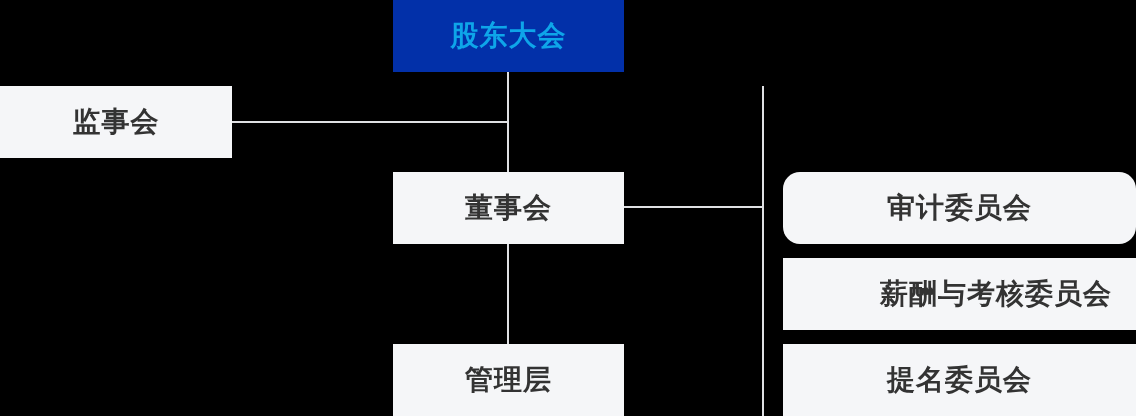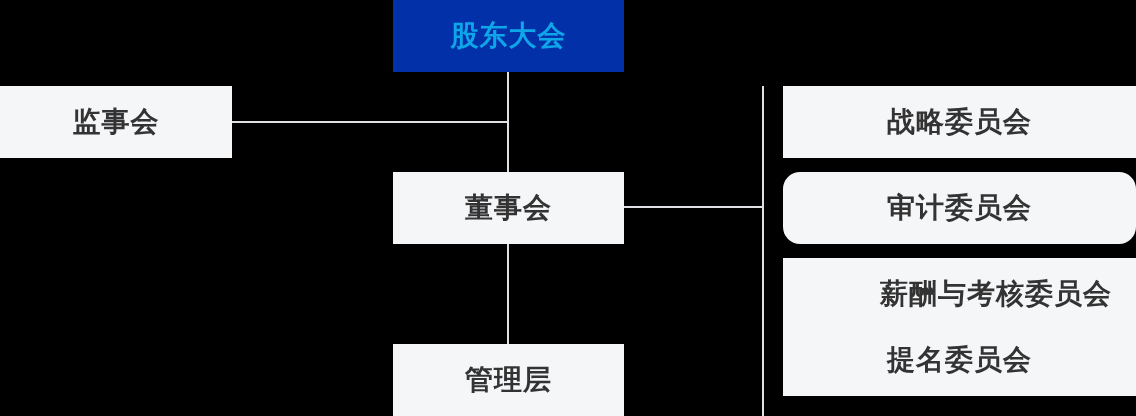--- a/index.html
+++ b/index.html
@@ -39,21 +39,21 @@
   }
 
   
   .n-shareholders { left: 393px; top: 0;     width: 231px; height: 72px; }
   .n-supervisors  { left: 0;     top: 86px;  width: 232px; height: 72px; }
   .n-board        { left: 393px; top: 172px; width: 231px; height: 72px; }
   .n-management   { left: 393px; top: 344px; width: 231px; height: 72px; }
   .n-committee-0  { left: 783px; top: 86px;  width: 353px; height: 72px; }
   .n-committee-1  { left: 783px; top: 172px; width: 353px; height: 72px; border-radius: 17px; }
   .n-committee-2  { left: 783px; top: 258px; width: 426px; height: 72px; }
-  .n-committee-3  { left: 783px; top: 324px; width: 353px; height: 72px; }
+  .n-committee-3  { left: 783px; top: 344px; width: 353px; height: 72px; }
 
   
   .c-trunk            { left: 507px; top: 72px;  width: 2px;   height: 272px; }
   .c-supervisors      { left: 232px; top: 121px; width: 277px; height: 2px;   }
   .c-board-committees { left: 624px; top: 206px; width: 139px; height: 2px;   }
   .c-committee-spine  { left: 762px; top: 86px;  width: 2px;   height: 330px; }
 </style>
 </head>
 <body>
 
@@ -73,23 +73,20 @@
   </div>
 
   <div class="node n-board">
     <span>董事会</span>
   </div>
 
   <div class="node n-management">
     <span>管理层</span>
   </div>
 
-  <div class="node n-committee-0">
-    <span>战略委员会</span>
-  </div>
 
   <div class="node n-committee-1">
     <span>审计委员会</span>
   </div>
 
   <div class="node n-committee-2">
     <span>薪酬与考核委员会</span>
   </div>
 
   <div class="node n-committee-3">

